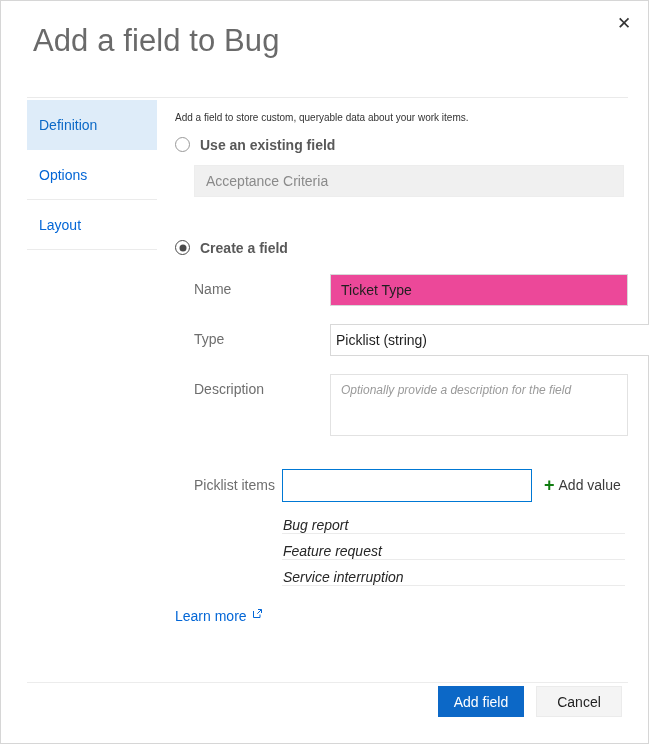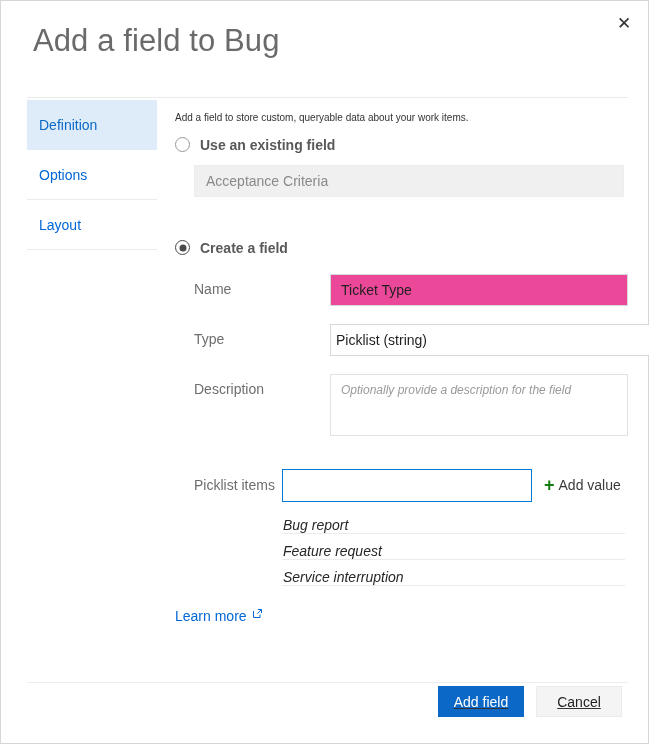--- a/index.html
+++ b/index.html
@@ -295,21 +295,20 @@
     width: 601px;
     height: 1px;
     background: #ececec;
   }
   .footer {
     position: absolute;
     right: 26px;
     bottom: 26px;
     display: flex;
     gap: 12px;
-    text-decoration: underline;
   }
   .btn {
     height: 31px;
     min-width: 86px;
     box-sizing: border-box;
     font-size: 14px;
     font-family: "Liberation Sans", sans-serif;
     border: none;
     cursor: pointer;
     padding: 0 14px;

